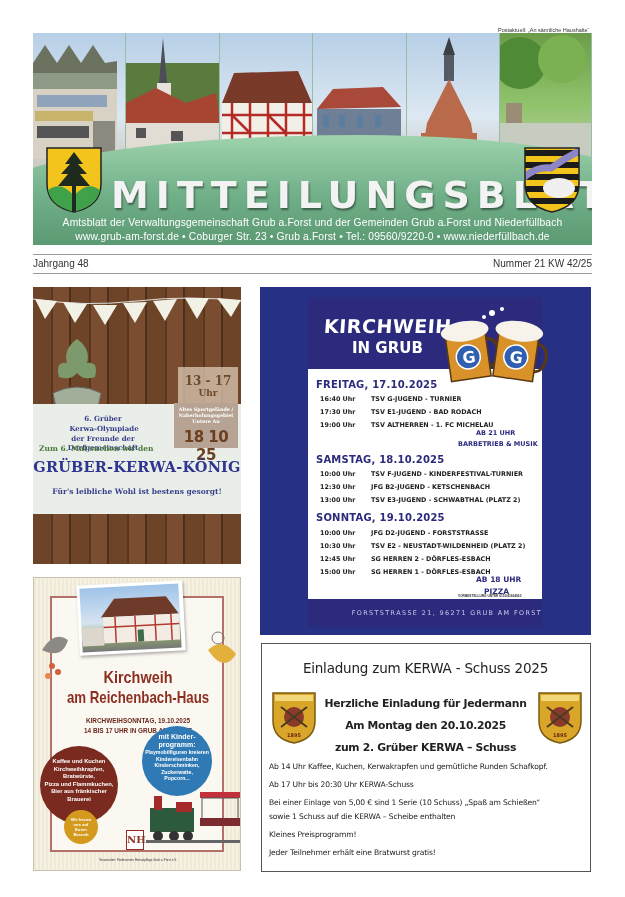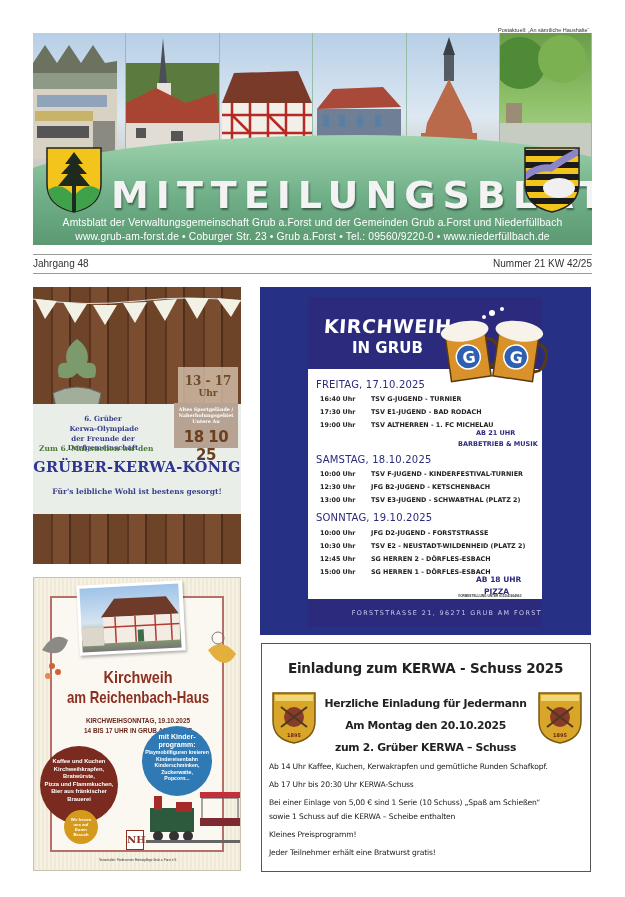--- a/index.html
+++ b/index.html
@@ -50,21 +50,21 @@
   .ad-kk .king { position: absolute; left: 0; top: 171px; width: 208px; text-align: center; font-family: "DejaVu Serif", serif; font-weight: bold; color: #2f3590; font-size: 14.5px; letter-spacing: 0.2px; }
   .ad-kk .wohl { position: absolute; left: 0; top: 200px; width: 208px; text-align: center; font-family: "DejaVu Serif", serif; font-weight: bold; color: #3a3e8c; font-size: 7.5px; }
 
   
   .ad-kg { position: absolute; left: 260px; top: 287px; width: 331px; height: 348px; background: #263085; }
   .ad-kg .inner { position: absolute; left: 48px; top: 10px; width: 234px; height: 330px; background: #ffffff; }
   .ad-kg .head { position: absolute; left: 0; top: 0; width: 234px; height: 72px; background: #2b2a7d; }
   .ad-kg .kw { position: absolute; left: 16px; top: 18px; font-family: "DejaVu Sans", sans-serif; font-weight: bold; color: #fff; font-size: 19px; letter-spacing: 0.5px; transform: skewX(-4deg); }
   .ad-kg .ig { position: absolute; left: 44px; top: 42px; font-family: "DejaVu Sans", sans-serif; font-weight: bold; color: #fff; font-size: 15px; }
   .ad-kg .mugs { position: absolute; left: 130px; top: 8px; width: 110px; height: 82px; }
-  .ad-kg .day { position: absolute; left: 8px; font-family: "DejaVu Sans", sans-serif; font-weight: normal; color: #2b2a7d; font-size: 10px; letter-spacing: 0.2px; }
+  .ad-kg .day { position: absolute; left: 8px; font-family: "DejaVu Sans", sans-serif; font-weight: bold; color: #2b2a7d; font-size: 10px; letter-spacing: 0.2px; }
   .ad-kg .row { position: absolute; left: 12px; width: 220px; font-size: 6.4px; font-weight: bold; color: #222; font-family: "DejaVu Sans", sans-serif; white-space: nowrap; }
   .ad-kg .row .t { display: inline-block; width: 51px; }
   .ad-kg .note { position: absolute; font-family: "DejaVu Sans", sans-serif; font-weight: bold; color: #2b2a7d; font-size: 6.5px; text-align: center; white-space: nowrap; }
   .ad-kg .tiny { position: absolute; left: 150px; top: 297px; font-size: 3.2px; color: #333; font-weight: bold; white-space: nowrap; }
   .ad-kg .foot { position: absolute; left: 48px; top: 312px; width: 234px; height: 28px; background: #2b2a7d; color: #c9ccee; text-align: right; font-size: 6.4px; letter-spacing: 1.4px; line-height: 28px; font-family: "DejaVu Sans", sans-serif; }
 
   
   .ad-rh { position: absolute; left: 33px; top: 577px; width: 208px; height: 294px; border: 1px solid #c9c2b0;
     background: repeating-linear-gradient(90deg, #efe9d8 0 2px, #f6f1e3 2px 4px); overflow: hidden; }
   .ad-rh .frame { position: absolute; left: 16px; top: 18px; width: 174px; height: 256px; border: 2px solid #b5706a; background: #fbf8f2; }
@@ -81,21 +81,21 @@
     font-size: 5.2px; font-weight: bold; text-align: center; padding-top: 7px; line-height: 6.6px; }
   .ad-rh .circ2 .big { font-size: 7px; line-height: 8px; }
   .ad-rh .circ3 { position: absolute; left: 30px; top: 232px; width: 34px; height: 34px; border-radius: 50%; background: #d49a1e; color: #fff;
     font-size: 4.2px; font-weight: bold; text-align: center; padding-top: 7px; line-height: 5px; }
   .ad-rh .logo { position: absolute; left: 92px; top: 252px; width: 18px; height: 20px; border: 1.5px solid #8c2f21; color: #8c2f21; font-size: 10px; font-weight: bold; text-align: center; line-height: 17px; background: #fff; font-family: "DejaVu Serif", serif; }
   .ad-rh .orga { position: absolute; left: 0; top: 280px; width: 208px; text-align: center; font-size: 3px; color: #333; }
   .ad-rh .train { position: absolute; left: 112px; top: 200px; width: 96px; height: 70px; }
 
   
   .ad-ks { position: absolute; left: 261px; top: 643px; width: 330px; height: 229px; border: 1.5px solid #555; background: #fff; font-family: "DejaVu Sans", sans-serif; }
-  .ad-ks .h { position: absolute; left: 0; top: 16px; width: 327px; text-align: center; font-weight: bold; font-size: 13.5px; color: #222; letter-spacing: -0.2px; }
+  .ad-ks .h { position: absolute; left: 0; top: 16px; width: 327px; text-align: center; font-weight: normal; font-size: 13.5px; color: #222; letter-spacing: -0.2px; }
   .ad-ks .c { position: absolute; left: 0; width: 327px; text-align: center; font-weight: bold; font-size: 10.8px; color: #222; letter-spacing: -0.3px; }
   .ad-ks .c1 { top: 53px; } .ad-ks .c2 { top: 75px; } .ad-ks .c3 { top: 97px; }
   .ad-ks .emb { position: absolute; top: 47px; width: 46px; height: 54px; }
   .ad-ks .emb.l { left: 9px; } .ad-ks .emb.r { left: 275px; }
   .ad-ks .p { position: absolute; left: 7px; font-size: 7.6px; color: #222; white-space: nowrap; letter-spacing: -0.15px; }
   .ad-ks .p1 { top: 118px; } .ad-ks .p2 { top: 136px; } .ad-ks .p3 { top: 154px; } .ad-ks .p4 { top: 168px; } .ad-ks .p5 { top: 186px; } .ad-ks .p6 { top: 204px; }
 </style>
 </head>
 <body>
 

